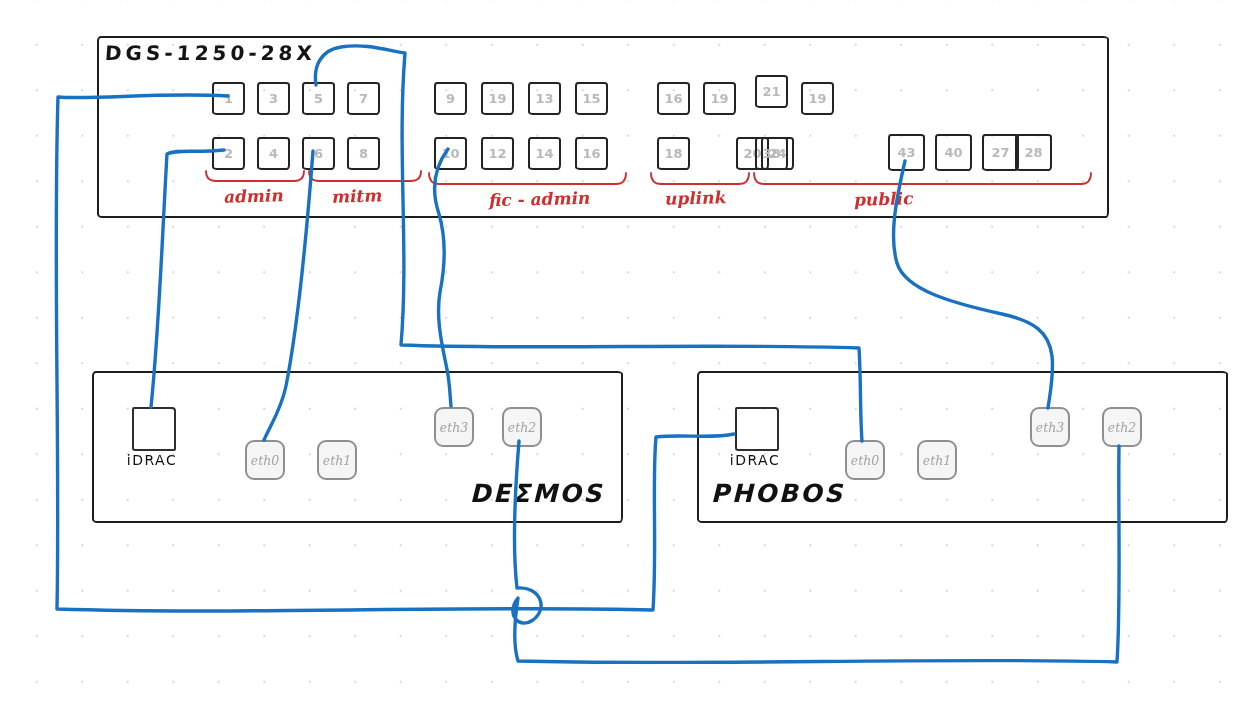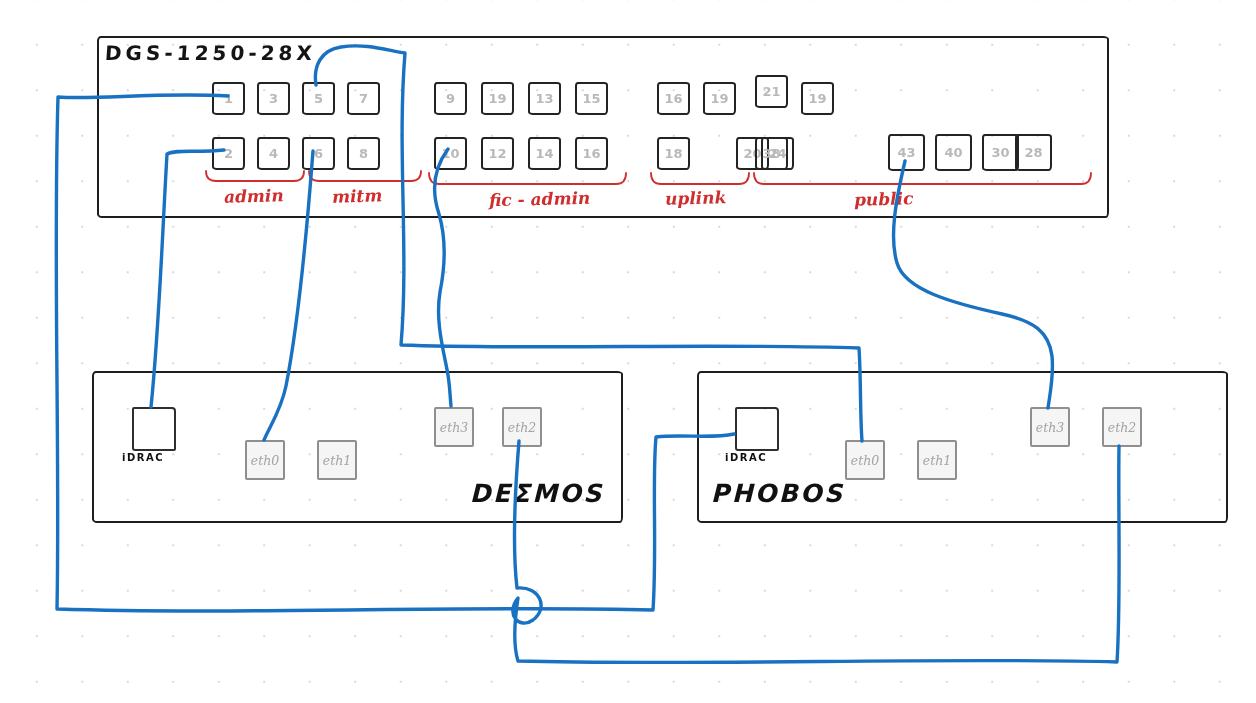--- a/index.html
+++ b/index.html
@@ -12,22 +12,22 @@
   .box{position:absolute;border:2.5px solid #1d1d1d;border-radius:4px 6px 3px 5px / 5px 3px 6px 4px;background:transparent;}
   #switch-box{left:97px;top:36px;width:1008px;height:178px;}
   #switch-title{position:absolute;left:6px;top:3px;font-size:20px;font-weight:bold;letter-spacing:4px;color:#141414;transform:skewX(-4deg);white-space:nowrap;}
   .swport{position:absolute;width:29px;height:29px;border:2.5px solid #232323;border-radius:3px 4px 3px 5px/4px 3px 5px 3px;display:flex;align-items:center;justify-content:center;font-size:13px;font-weight:600;color:#b9b9b9;background:transparent;}
   .swport.big{width:33px;height:33px;font-size:13px;}
   .glabel{position:absolute;font-family:"DejaVu Serif",serif;font-style:italic;font-weight:600;font-size:17px;color:#cf2e2e;transform:rotate(-1.5deg);white-space:nowrap;}
   .server{position:absolute;top:371px;width:527px;height:148px;}
   #server-desmos{left:92px;}
   #server-phobos{left:697px;}
   .iport{position:absolute;width:40px;height:40px;border:2px solid #2e2e2e;border-radius:2px 4px 2px 3px;background:transparent;}
-  .eport{position:absolute;width:36px;height:36px;border:2px solid #8f8f8f;border-radius:2px;background:#f5f5f5;display:flex;align-items:center;justify-content:center;font-family:"DejaVu Serif",serif;font-style:italic;font-size:12.5px;color:#a3a3a3;}
-  .idrac-label{position:absolute;font-size:10px;font-weight:bold;letter-spacing:1.5px;color:#101010;text-align:left;width:60px;}
+  .eport{position:absolute;width:36px;height:36px;border:2px solid #8f8f8f;border-radius:9px;background:#f5f5f5;display:flex;align-items:center;justify-content:center;font-family:"DejaVu Serif",serif;font-style:italic;font-size:12.5px;color:#a3a3a3;}
+  .idrac-label{position:absolute;font-size:14px;font-weight:normal;letter-spacing:1.5px;color:#101010;text-align:center;width:60px;}
   .server-name{position:absolute;font-style:italic;font-weight:bold;font-size:25px;letter-spacing:2.5px;color:#111;white-space:nowrap;transform:skewX(-3deg);}
   #overlay{position:absolute;left:0;top:0;width:1256px;height:703px;z-index:6;pointer-events:none;}
   .cable{fill:none;stroke:#1971c2;stroke-width:3.4;stroke-linecap:round;stroke-linejoin:round;}
   .brace{fill:none;stroke:#cf2e2e;stroke-width:1.8;stroke-linecap:round;}
 </style>
 </head>
 <body>
 
 <div id="canvas">
 
@@ -55,21 +55,21 @@
     <div class="swport" style="left:382px;top:99px">12</div>
     <div class="swport" style="left:429px;top:99px">14</div>
     <div class="swport" style="left:476px;top:99px">16</div>
     <div class="swport" style="left:558px;top:99px">18</div>
     <div class="swport" style="left:637px;top:99px">20</div>
     <div class="swport" style="left:656px;top:99px">38</div>
     <div class="swport" style="left:662px;top:99px">24</div>
 
     <div class="swport big" style="left:789px;top:96px">43</div>
     <div class="swport big" style="left:836px;top:96px">40</div>
-    <div class="swport big" style="left:883px;top:96px">30</div>
+    <div class="swport big" style="left:883px;top:96px">27</div>
     <div class="swport big" style="left:916px;top:96px">28</div>
 
     <div class="glabel" style="left:125px;top:148px">admin</div>
     <div class="glabel" style="left:233px;top:148px">mitm</div>
     <div class="glabel" style="left:390px;top:151px">fic - admin</div>
     <div class="glabel" style="left:566px;top:150px">uplink</div>
     <div class="glabel" style="left:755px;top:151px">public</div>
   </div>
 
   <div class="box server" id="server-desmos">

